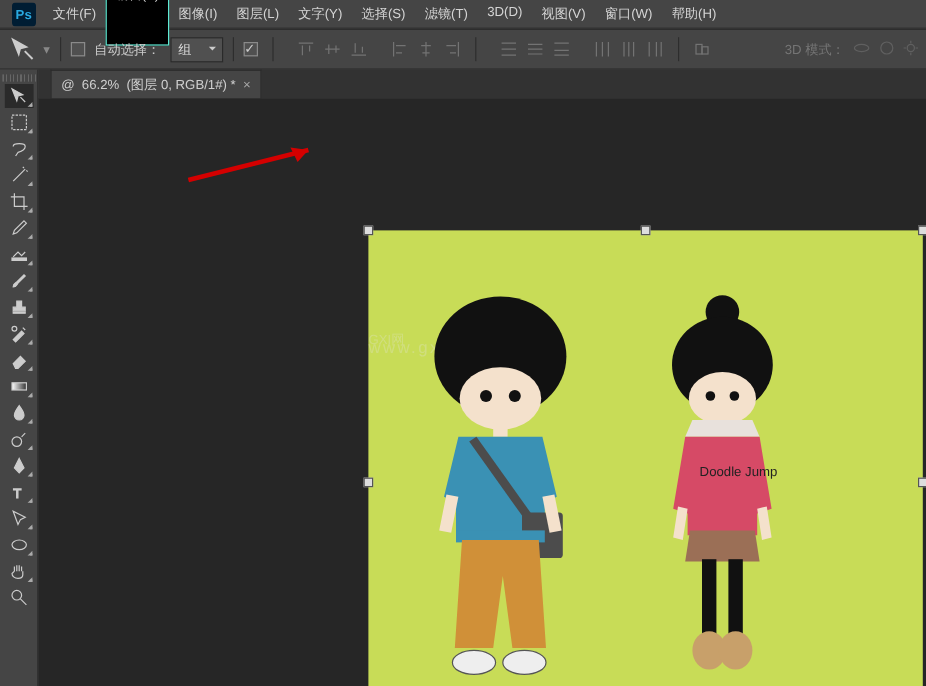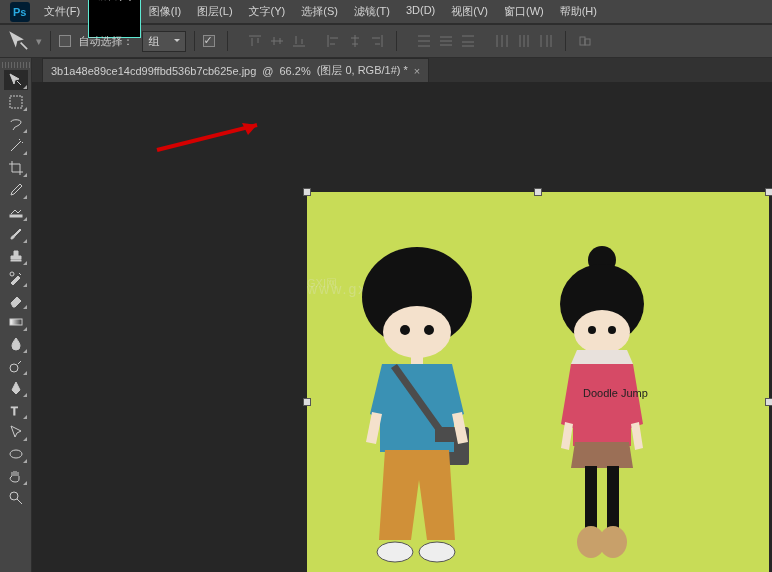--- a/index.html
+++ b/index.html
@@ -169,20 +169,33 @@
       </div>
   </div>
   <div class="divider"></div>
   <div class="opt-ic">
       <svg viewBox="0 0 14 14">
         <rect x="2" y="3" width="5" height="8"></rect>
         <rect x="7" y="5" width="5" height="6"></rect>
       </svg>
     </div>
 
+  <div class="mode3d">
+    <span>3D 模式：</span>
+    <span class="ic"><svg width="16" height="14" viewBox="0 0 16 14">
+          <ellipse cx="8" cy="7" rx="6" ry="3" stroke="#888" fill="none"></ellipse>
+        </svg></span>
+    <span class="ic"><svg width="14" height="14" viewBox="0 0 14 14">
+          <circle cx="7" cy="7" r="5" stroke="#888" fill="none"></circle>
+        </svg></span>
+    <span class="ic"><svg width="14" height="14" viewBox="0 0 14 14">
+          <circle cx="7" cy="7" r="3" stroke="#888" fill="none"></circle>
+          <path d="M7 1v2M7 11v2M1 7h2M11 7h2" stroke="#888"></path>
+        </svg></span>
+  </div>
 </div>
 
 <div class="workspace">
 
   <div class="toolstrip">
     <div class="grip"></div>
     <div class="tool sel">
         <svg viewBox="0 0 16 16">
           <path d="M2 2l4 10 1-4 4-1z" fill="#ccc"></path>
           <path d="M9 9l4 4"></path>
@@ -312,21 +325,20 @@
         <svg viewBox="0 0 16 16">
           <circle cx="6" cy="6" r="4"></circle>
           <path d="M9 9l5 5"></path>
         </svg>
       </div>
   </div>
 
   <div class="right">
     <div class="tabbar">
       <div class="tab">
-        <span>3b1a48e89ce14cd99ffbd536b7cb625e.jpg</span>
         <span>@</span>
         <span>66.2%</span>
         <span>(图层 0, RGB/1#) *</span>
         <span class="x">×</span>
       </div>
     </div>
 
     <div class="canvas-area">
 
       <svg class="arrow-annot" width="120" height="40">

